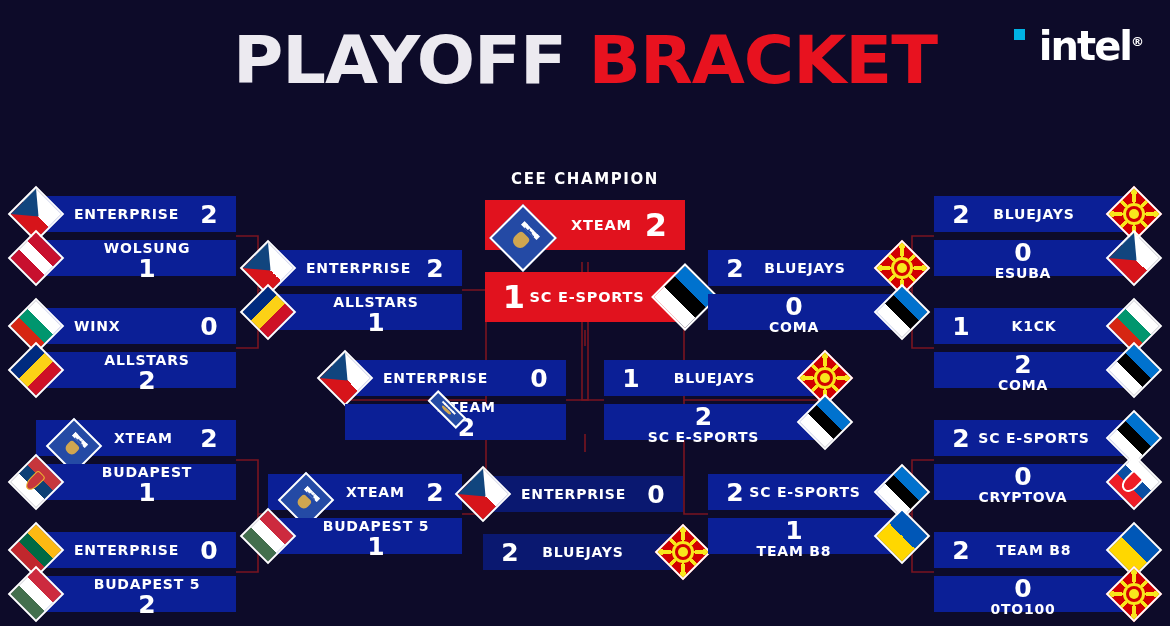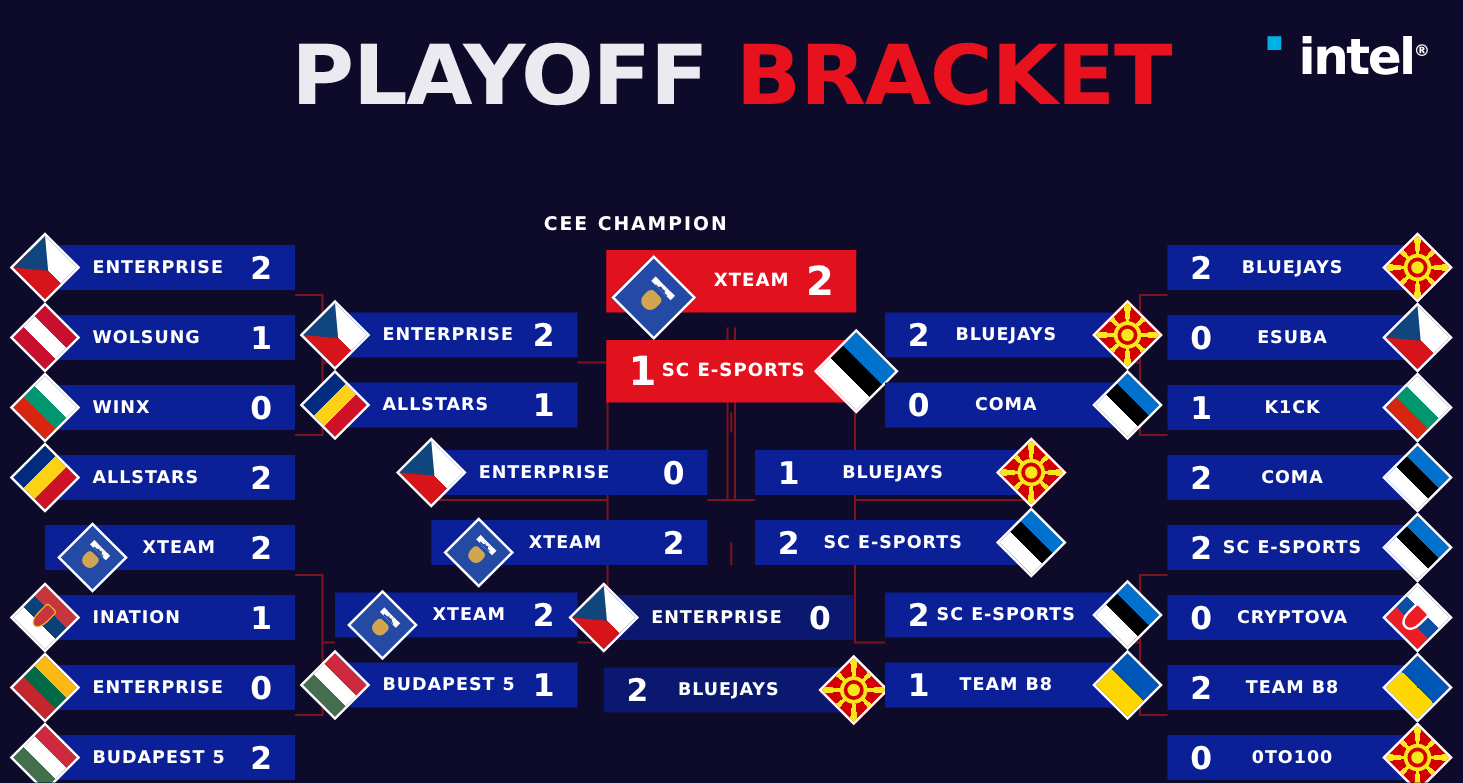--- a/index.html
+++ b/index.html
@@ -74,21 +74,21 @@
 
   
   .match { position:absolute; }
   .row {
     position:relative;
     background:#0b1f96;
     height:36px;
     display:flex; align-items:center;
   }
   .row.r-dark { background:#0a1a78; }
-  .row + .row { margin-top:20px; }
+  .row + .row { margin-top:8px;flex-direction:column; }
 
   .row .name {
     font-family:"DejaVu Sans", sans-serif;
     font-size:14px; font-weight:bold; color:#ffffff;
     letter-spacing:0.8px; white-space:nowrap;
   }
   .row .score {
     font-family:"DejaVu Sans", sans-serif;
     font-size:25px; font-weight:bold; color:#ffffff;
     line-height:1; width:22px; text-align:center;
@@ -165,21 +165,21 @@
   .f-mk::after{ content:""; position:absolute; left:50%; top:50%; width:30%; height:30%;
     margin:-15% 0 0 -15%; background:#f8e71c; border-radius:50%;
     box-shadow:0 0 0 3px #d20000, 0 0 0 6px #f8e71c; }
   .f-sk { background:linear-gradient(to bottom,#fff 0 33.3%,#0b4ea2 33.3% 66.6%,#ee1c25 66.6% 100%); }
   .f-sk::after{ content:""; position:absolute; left:26%; top:24%; width:30%; height:52%;
     background:#ee1c25; border:2px solid #fff; border-radius:3px 3px 46% 46%; }
   .f-ua { background:linear-gradient(to bottom,#0057b7 0 50%,#ffd700 50% 100%); }
 
   
   .caption {
-    position:absolute; text-align:left;
+    position:absolute; text-align:center;
     font-family:"DejaVu Sans", sans-serif;
     font-size:15px; font-weight:bold; color:#ffffff;
     letter-spacing:1.6px; white-space:nowrap;
   }
 </style>
 </head>
 <body>
 
 <div id="header">
 
@@ -248,21 +248,21 @@
   </div>
 
   <div class="match lft" id="m-lq3" style="left:36px; top:420px; width:200px;">
     <div class="row">
       <span class="flag f-xk"></span>
       <span class="name">XTEAM</span>
       <span class="score">2</span>
     </div>
     <div class="row">
       <span class="flag f-rs"></span>
-      <span class="name">INATION</span>
+      <span class="name">BUDAPEST</span>
       <span class="score">1</span>
     </div>
   </div>
 
   <div class="match lft" id="m-lq4" style="left:36px; top:532px; width:200px;">
     <div class="row">
       <span class="flag f-lt"></span>
       <span class="name">ENTERPRISE</span>
       <span class="score">0</span>
     </div>

